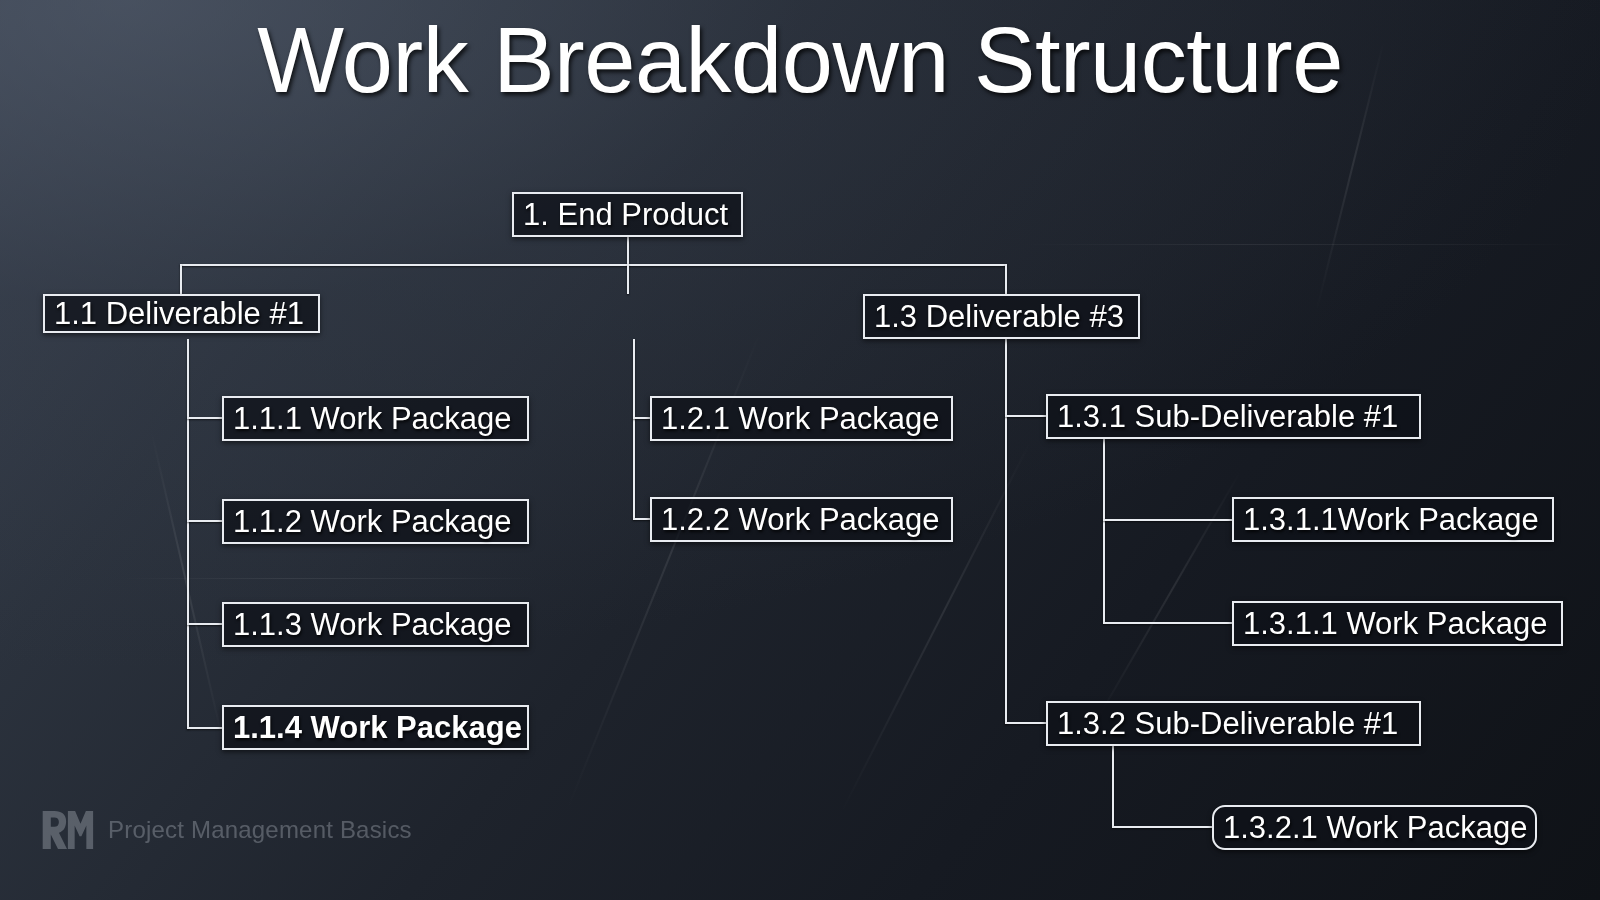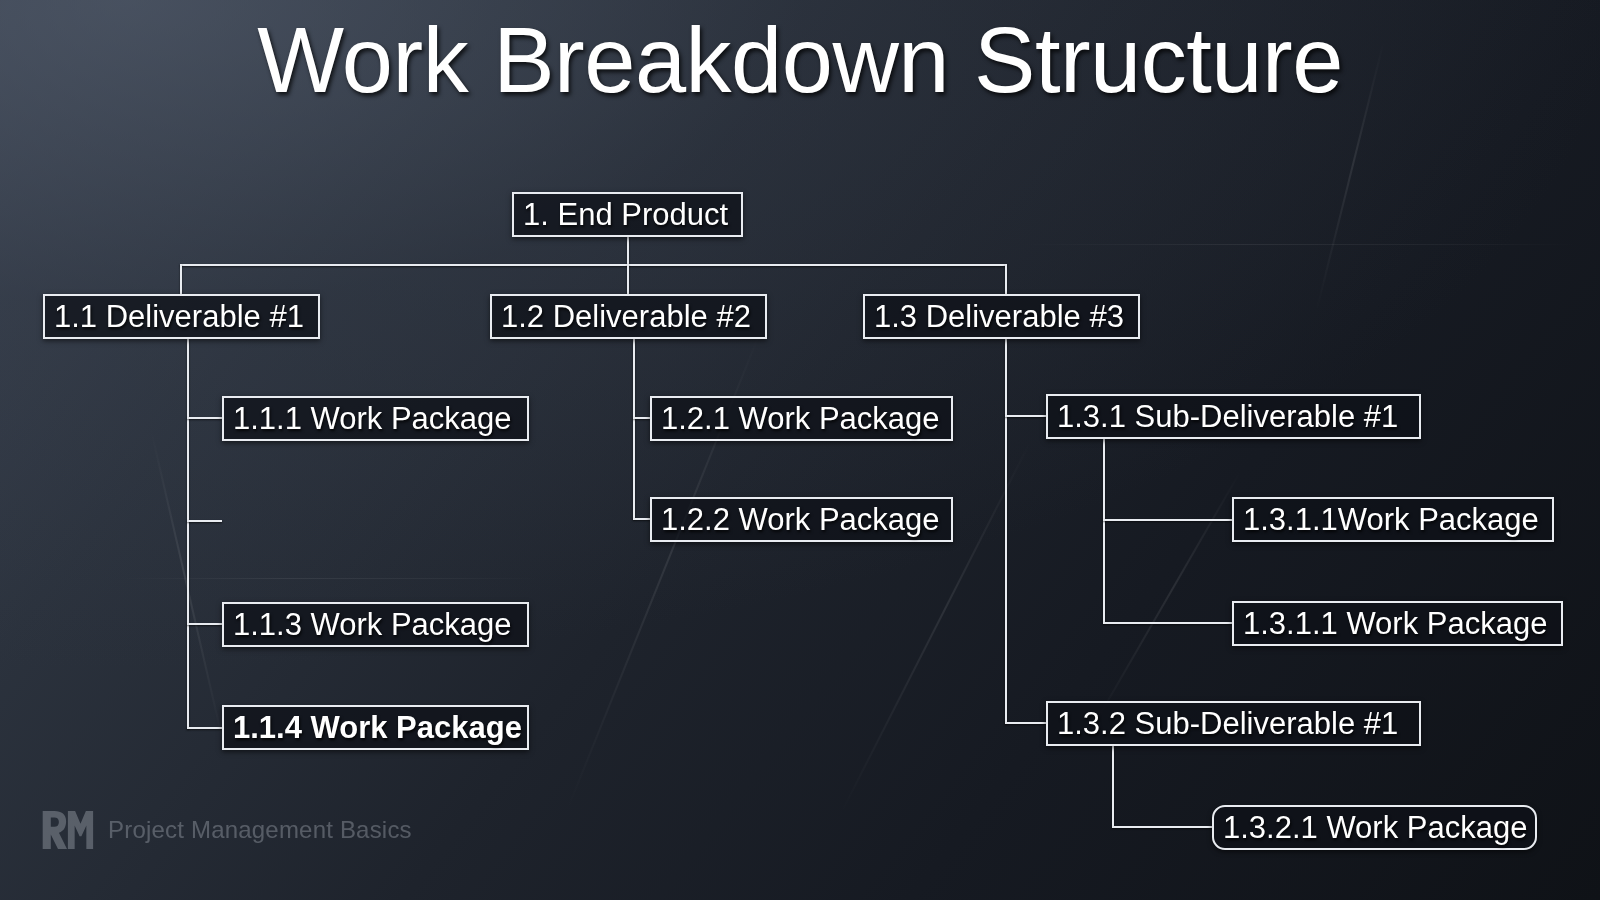--- a/index.html
+++ b/index.html
@@ -131,36 +131,36 @@
     <div class="conn h" style="left:1103px; top:519px; width:129px;"></div>
     <div class="conn h" style="left:1103px; top:622px; width:129px;"></div>
 
     <div class="conn v" style="left:1112px; top:746px; height:81px;"></div>
     <div class="conn h" style="left:1112px; top:826px; width:100px;"></div>
 
     <div class="node" style="left:512px; top:192px; width:231px; height:45px;">
       <span>1. End Product</span>
     </div>
 
-    <div class="node" style="left:43px; top:294px; width:277px; height:45px;">
+    <div class="node" style="left:43px; top:294px; width:277px; height:39px;">
       <span>1.1 Deliverable #1</span>
     </div>
 
-    <div class="node" style="left:490px; top:294px; width:277px; height:45px;">
-      <span>1.2 Deliverable #2</span>
-    </div>
 
     <div class="node" style="left:863px; top:294px; width:277px; height:45px;">
       <span>1.3 Deliverable #3</span>
     </div>
 
     <div class="node" style="left:222px; top:396px; width:307px; height:45px;">
       <span>1.1.1 Work Package</span>
     </div>
 
+    <div class="node" style="left:222px; top:499px; width:307px; height:45px;">
+      <span>1.1.2 Work Package</span>
+    </div>
 
     <div class="node" style="left:222px; top:602px; width:307px; height:45px;">
       <span>1.1.3 Work Package</span>
     </div>
 
     <div class="node" style="left:222px; top:705px; width:307px; height:45px;font-weight:bold;">
       <span>1.1.4 Work Package</span>
     </div>
 
     <div class="node" style="left:650px; top:396px; width:303px; height:45px;">

